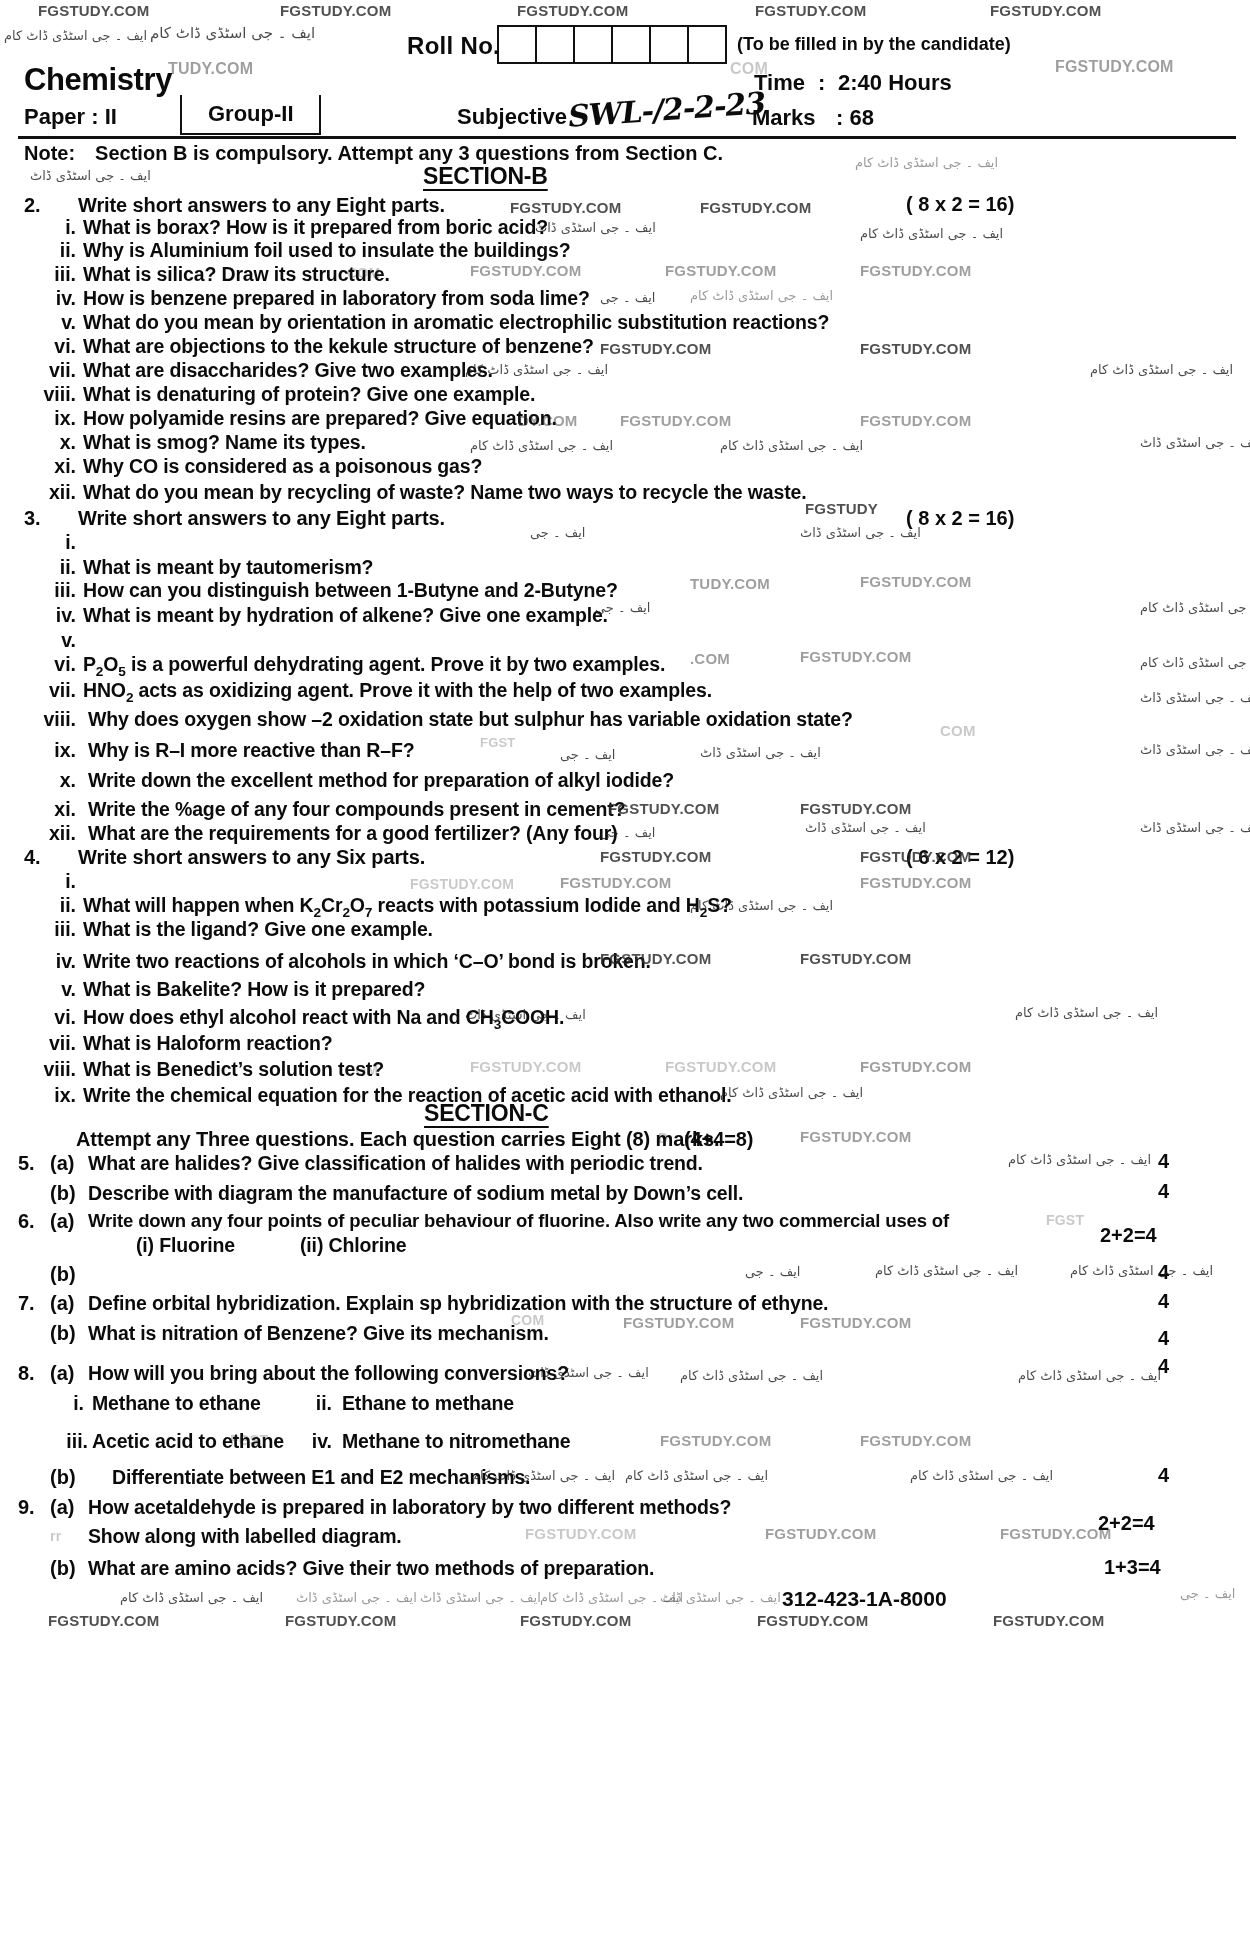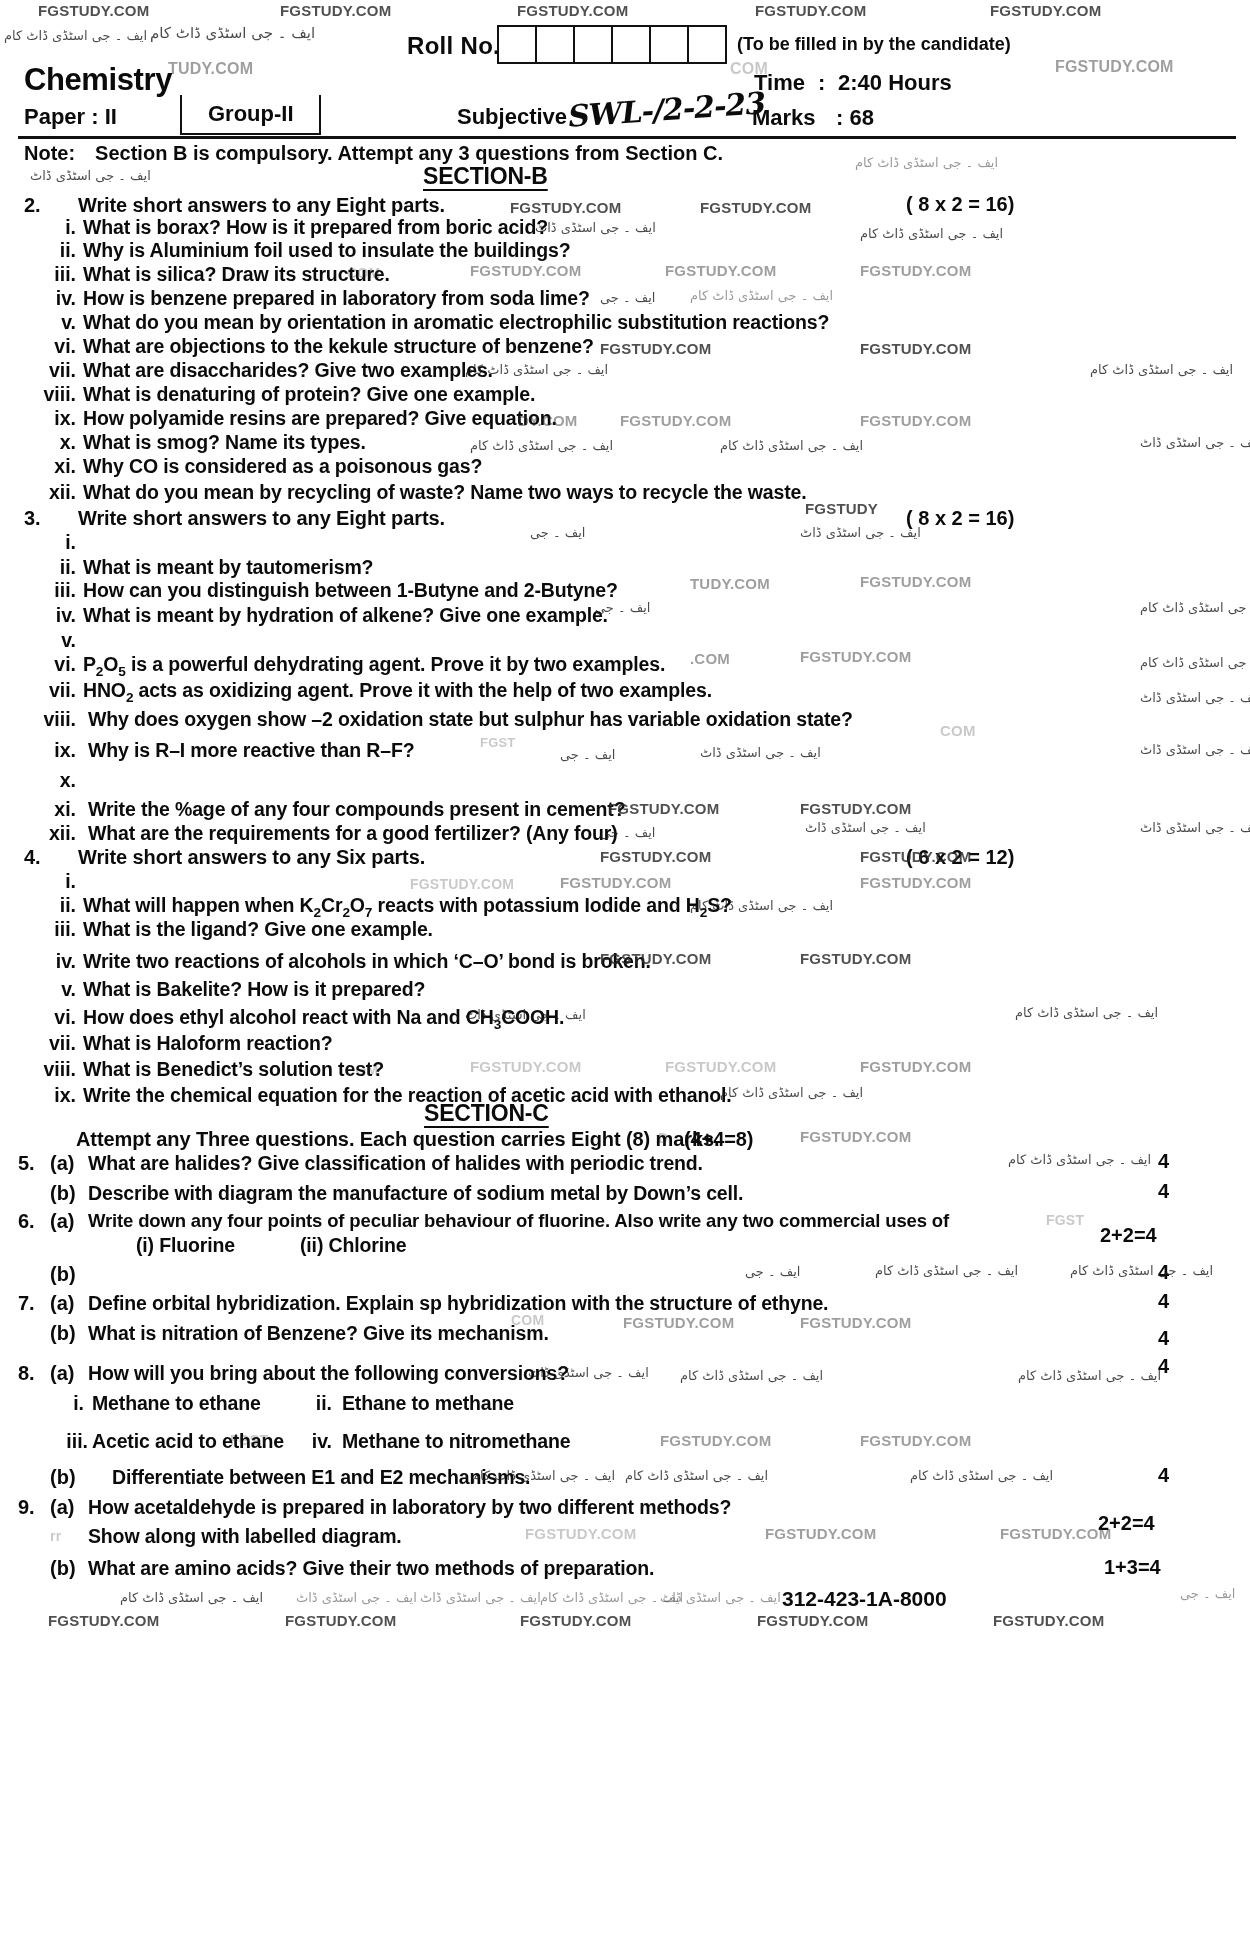--- a/index.html
+++ b/index.html
@@ -217,20 +217,21 @@
   <div class="rom" style="left:26px;top:679px;width:50px;">vii.</div>
   <div class="part" style="left:83px;top:679px;">HNO<sub>2</sub> acts as oxidizing agent. Prove it with the help of two examples.</div>
 
   <div class="rom" style="left:22px;top:708px;width:54px;">viii.</div>
   <div class="part" style="left:88px;top:708px;">Why does oxygen show –2 oxidation state but sulphur has variable oxidation state?</div>
 
   <div class="rom" style="left:26px;top:739px;width:50px;">ix.</div>
   <div class="part" style="left:88px;top:739px;">Why is R–I more reactive than R–F?</div>
 
   <div class="rom" style="left:26px;top:769px;width:50px;">x.</div>
+  <div class="part" style="left:88px;top:769px;">Write down the excellent method for preparation of alkyl iodide?</div>
 
   <div class="rom" style="left:26px;top:798px;width:50px;">xi.</div>
   <div class="part" style="left:88px;top:798px;">Write the %age of any four compounds present in cement?</div>
 
   <div class="rom" style="left:22px;top:822px;width:54px;">xii.</div>
   <div class="part" style="left:88px;top:822px;">What are the requirements for a good fertilizer? (Any four)</div>
 
   <div class="wmu sm" style="left:530px;top:525px;">ایف ۔ جی</div>
   <div class="wmu sm" style="left:800px;top:525px;">ایف ۔ جی اسٹڈی ڈاٹ</div>
   <div class="wm faint" style="left:690px;top:575px;">TUDY.COM</div>

